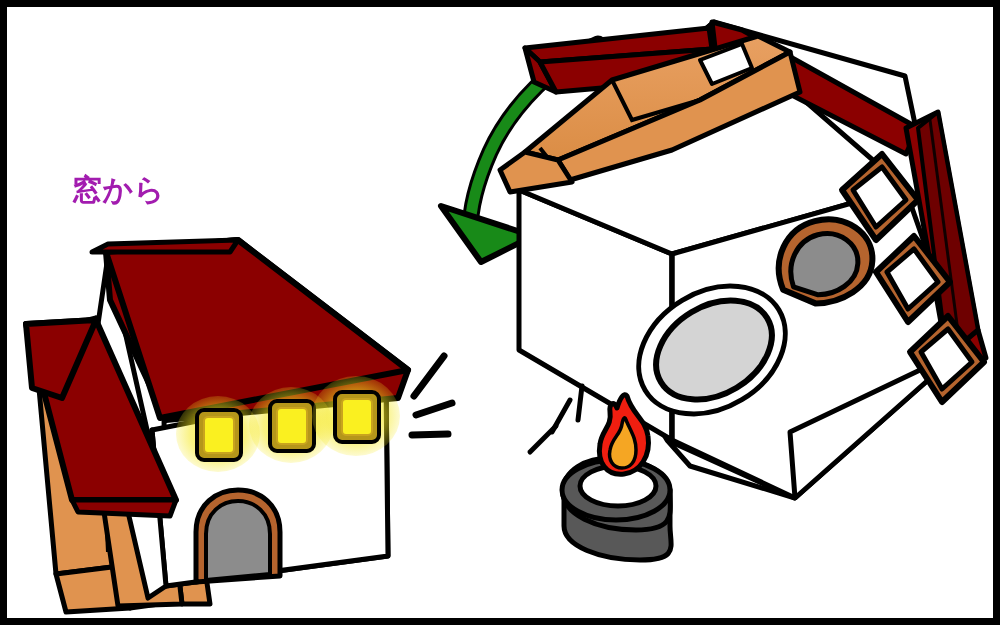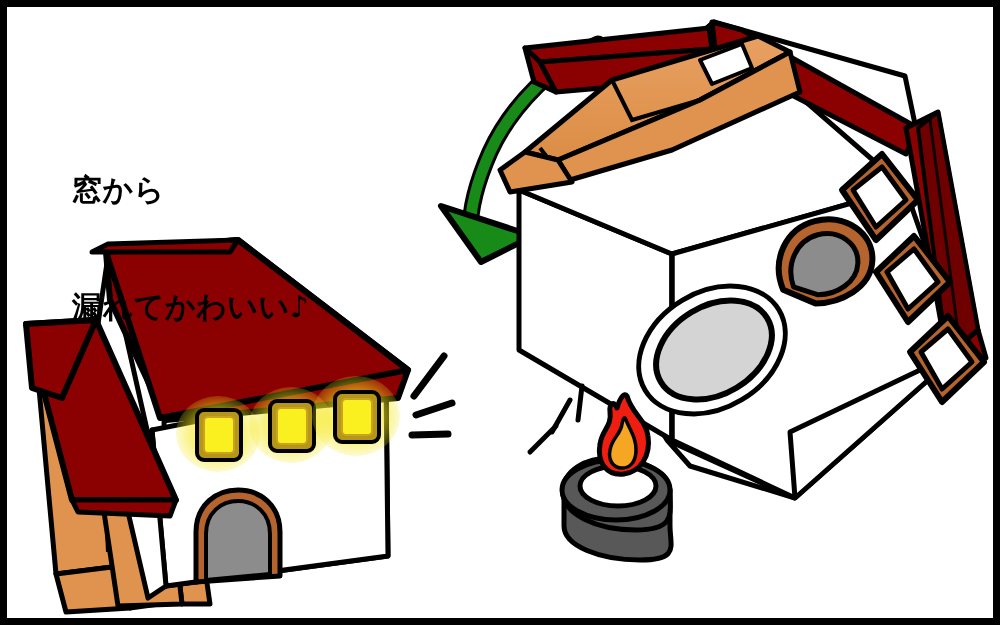--- a/index.html
+++ b/index.html
@@ -28,21 +28,21 @@
     left: 0;
     top: 0;
     width: 1000px;
     height: 625px;
   }
   #caption {
     position: absolute;
     left: 72px;
     top: 92px;
     z-index: 20;
-    color: #000000;
+    color: #a21caf;
     font-family: "DejaVu Sans", "Liberation Sans", sans-serif;
     font-weight: 700;
     font-size: 30px;
     line-height: 1.30;
     letter-spacing: 0.5px;
     white-space: pre;
     user-select: none;
   }
   #caption .cap-line { display: block; }
 </style>
@@ -219,17 +219,16 @@
                  C 609 404, 614 400, 617 408 C 620 398, 624 392, 627 396 Z" fill="#F01E10" stroke="#000000" stroke-width="5" stroke-linejoin="round"></path>
         <path d="M626 420 C 631 432, 636 438, 636 450 C 636 462, 630 468, 622 468
                  C 613 468, 608 460, 610 450 C 612 438, 621 434, 622 424
                  C 623 418, 625 416, 626 420 Z" fill="#F5A623" stroke="#000000" stroke-width="3.5" stroke-linejoin="round"></path>
       </g>
     </g>
   </svg>
 
   <div id="caption">
     <span class="cap-line">窓から</span>
-    <span class="cap-line">漏れてかわいい♪</span>
   </div>
 
   <div id="frame-border"></div>
 </div>
 
 </body></html>

